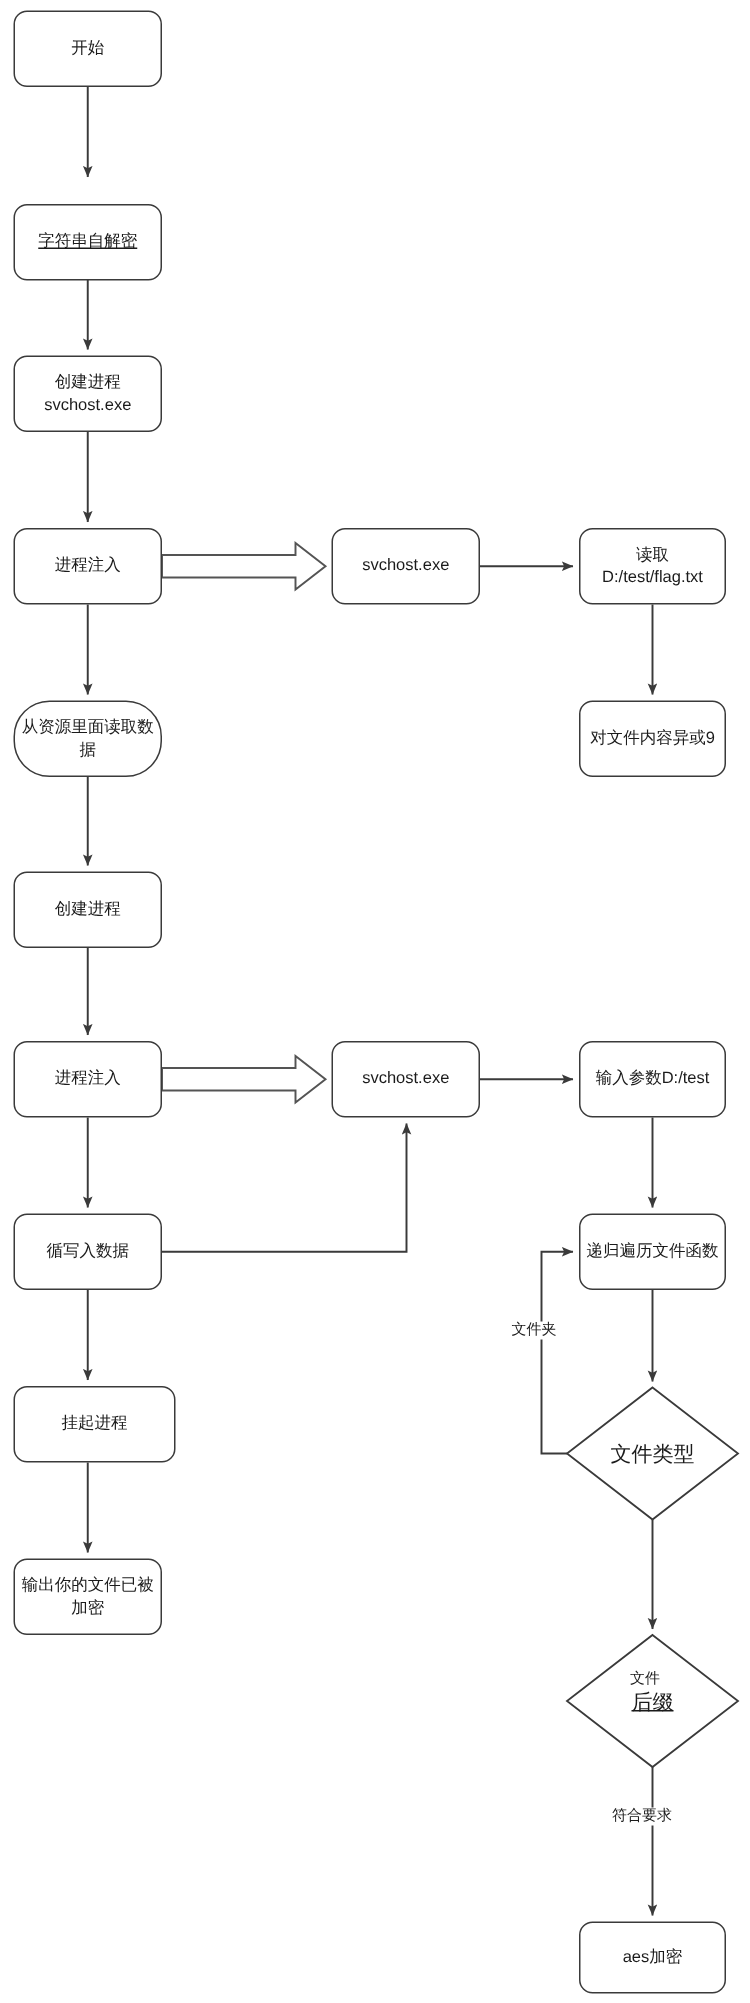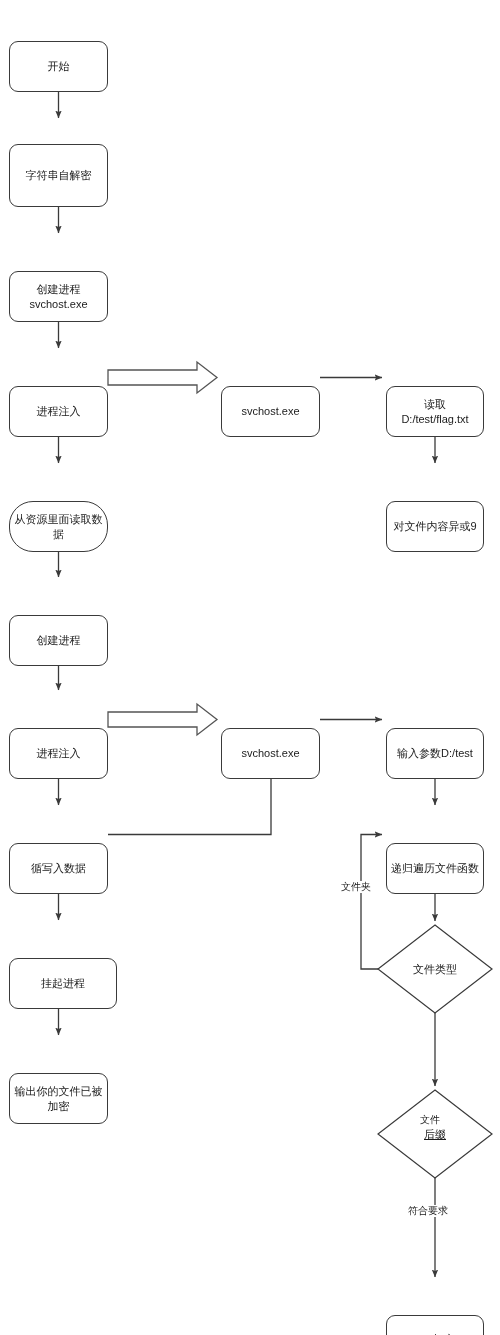--- a/index.html
+++ b/index.html
@@ -32,30 +32,29 @@
     justify-content: center;
     text-align: center;
     background: #ffffff;
     border: 1px solid #3a3a3a;
     border-radius: 9px;
     color: #1b1b1b;
     font-size: 11px;
     line-height: 1.35;
     padding: 2px 4px;
     z-index: 2;
-    margin-top: 34px;
   }
   .diamond-label {
     position: absolute;
     display: flex;
     align-items: center;
     justify-content: center;
     text-align: left;
     color: #1b1b1b;
-    font-size: 11px;
+    font-size: 14px;
     line-height: 1.35;
     z-index: 3;
     pointer-events: none;
   }
   .edge-label {
     position: absolute;
     color: #1b1b1b;
     font-size: 10px;
     line-height: 1.2;
     background: #ffffff;
@@ -106,21 +105,21 @@
 
     <path d="M108,370 L197,370 L197,362 L217,377.5 L197,393 L197,385 L108,385 Z" fill="#ffffff" stroke="#545454" stroke-width="1.3" stroke-linejoin="miter"></path>
     <path d="M108,712 L197,712 L197,704 L217,719.5 L197,735 L197,727 L108,727 Z" fill="#ffffff" stroke="#545454" stroke-width="1.3" stroke-linejoin="miter"></path>
 
     <polygon points="435,925 492,969 435,1013 378,969" fill="#ffffff" stroke="#3a3a3a" stroke-width="1.2"></polygon>
     <polygon points="435,1090 492,1134 435,1178 378,1134" fill="#ffffff" stroke="#3a3a3a" stroke-width="1.2"></polygon>
   </svg>
 
   <div class="node" style="left:9px;  top:7px;    width:99px; height:51px;">开始</div>
 
-  <div class="node" style="left:9px;  top:110px;  width:99px; height:63px;">字符串自解密</div>
+  <div class="node" style="left:9px;  top:136px;  width:99px; height:51px;text-decoration:underline;">字符串自解密</div>
 
   <div class="node" style="left:9px;  top:237px;  width:99px; height:51px;">创建进程svchost.exe</div>
 
   <div class="node" style="left:9px;  top:352px;  width:99px; height:51px;">进程注入</div>
 
   <div class="node" style="left:221px; top:352px; width:99px; height:51px;">svchost.exe</div>
 
   <div class="node" style="left:386px; top:352px; width:98px; height:51px;">读取D:/test/flag.txt</div>
 
   <div class="node" style="left:386px; top:467px; width:98px; height:51px;">对文件内容异或9</div>

